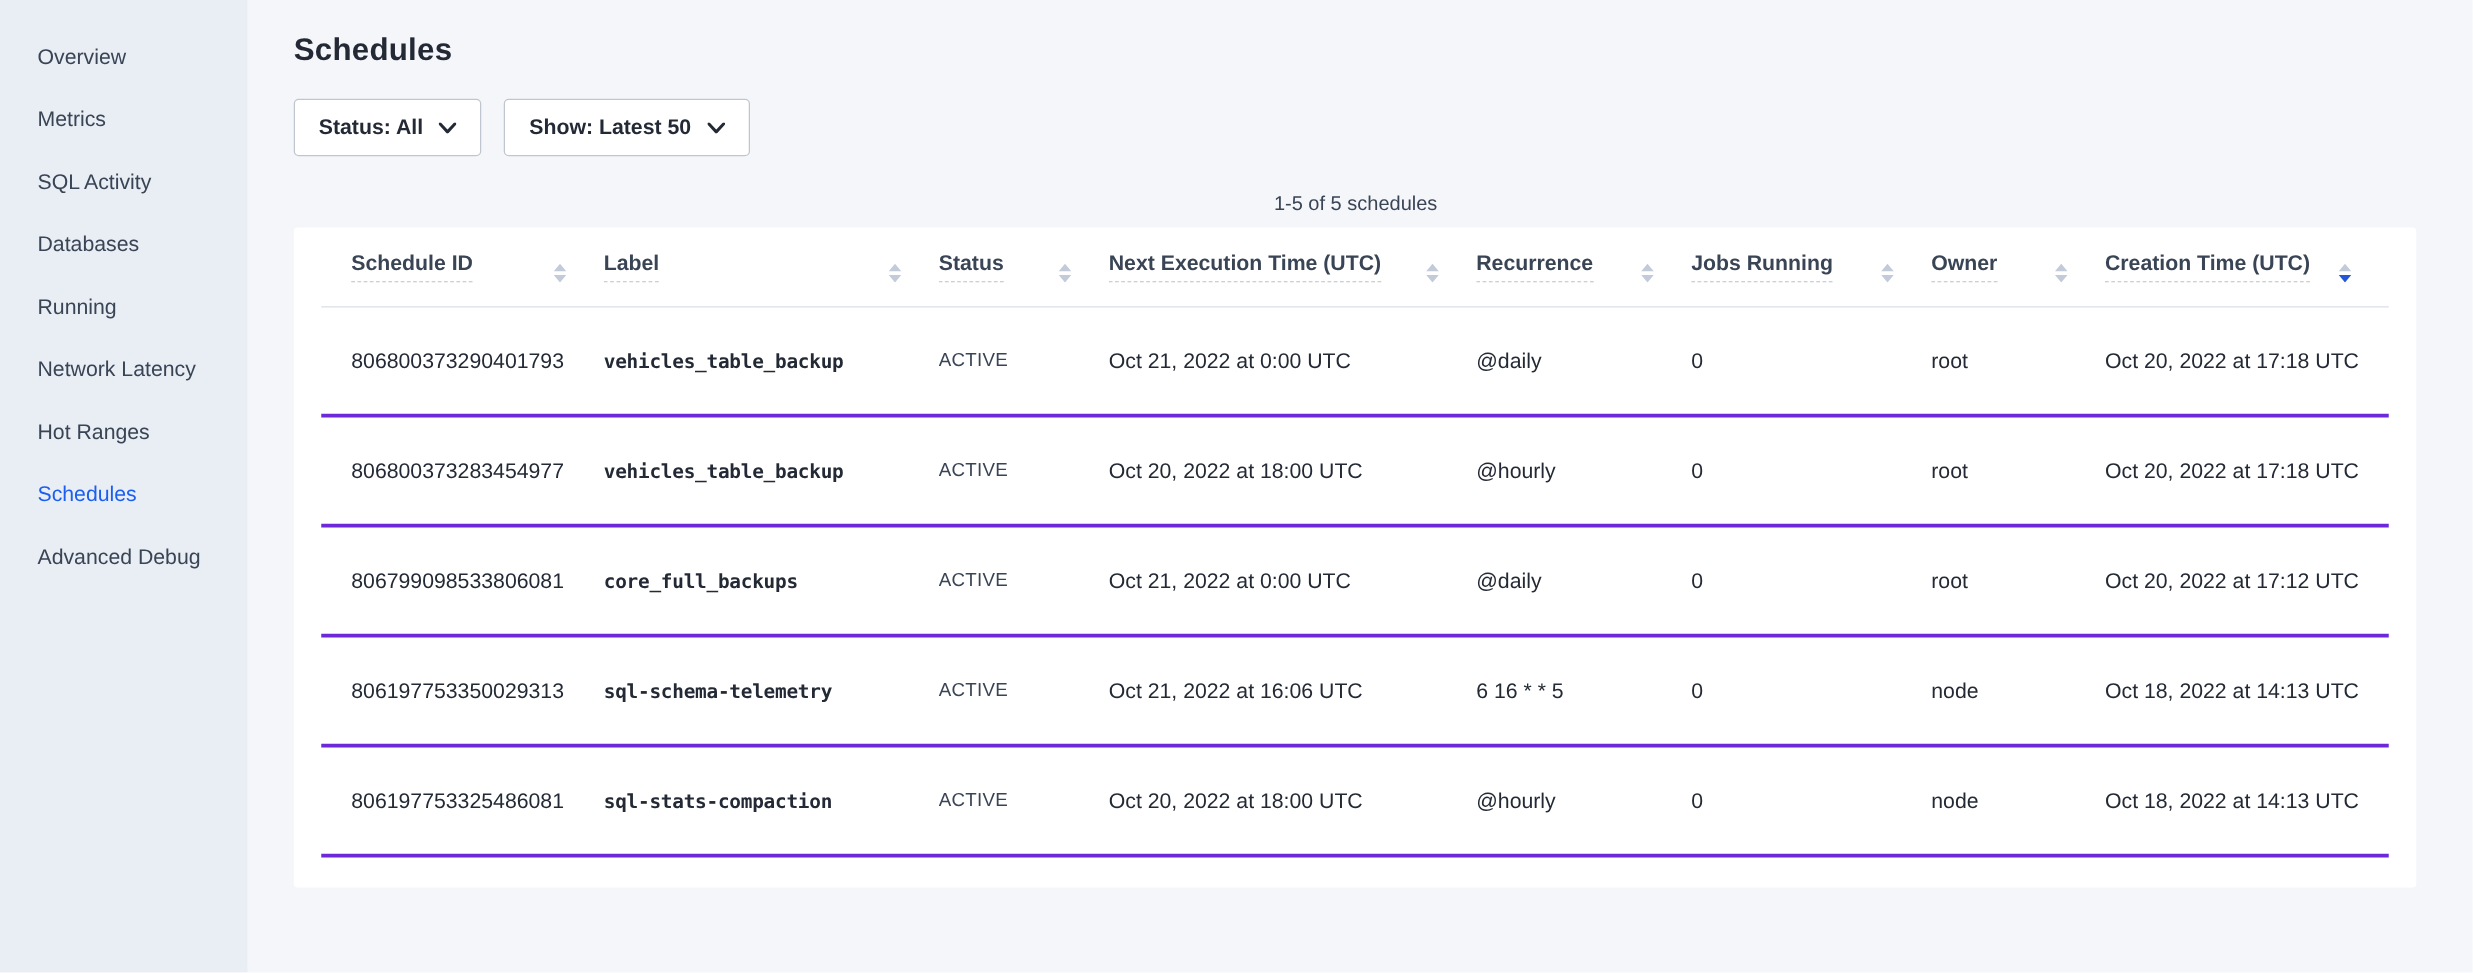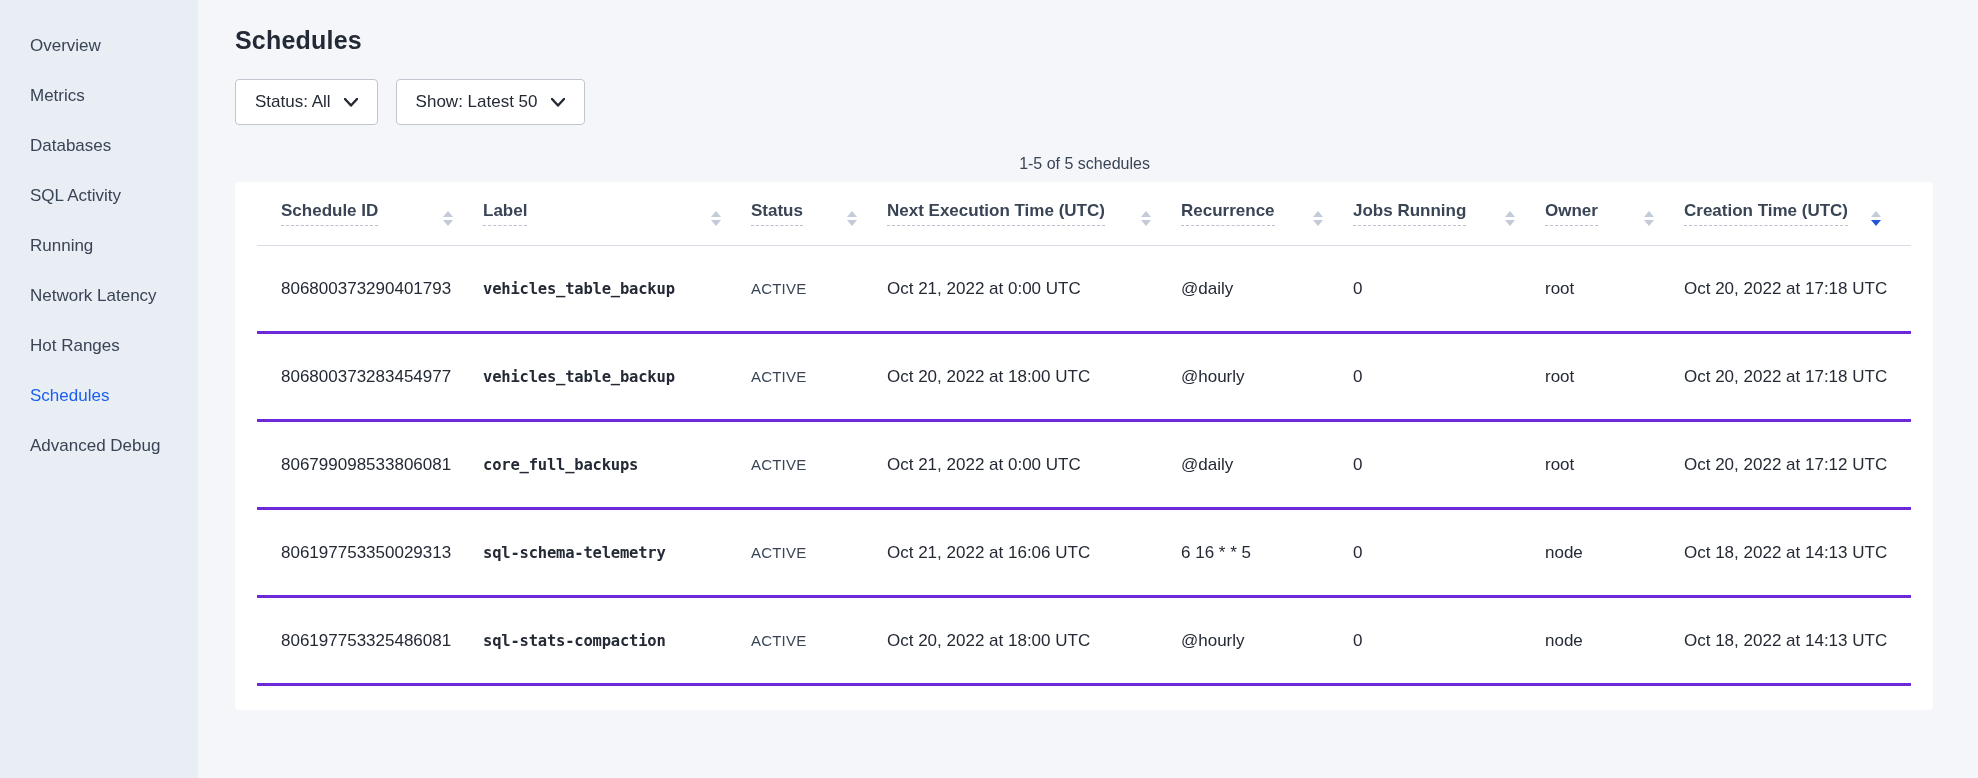--- a/index.html
+++ b/index.html
@@ -40,21 +40,21 @@
   h1.page-title {
     margin: 0 0 24px; font-size: 25px; font-weight: 700;
     color: var(--text-dark, #242a35); letter-spacing: .2px;
   }
   .filters { display: flex; gap: 18px; margin-bottom: 30px; }
   .dropdown {
     display: inline-flex; align-items: center; gap: 13px;
     height: 46px; padding: 0 19px;
     background: #ffffff; border: 1px solid #c0c6d0; border-radius: 4px;
     font-family: "Liberation Sans", sans-serif;
-    font-size: 17px; font-weight: 400; color: var(--text-dark, #242a35);
+    font-size: 17px; font-weight: 700; color: var(--text-dark, #242a35);
     cursor: pointer;
   }
   .chevron { width: 14px; height: 9px; display: block; }
 
   .count { font-size: 16px; color: var(--text-muted, #394455); margin-bottom: 9px; text-align: center; }
 
   
   .panel {
     background: #ffffff; width: 1698px; border-radius: 3px;
     padding-bottom: 24px;
@@ -91,22 +91,22 @@
   .td-status { font-size: 15px; color: var(--text-muted, #394455); letter-spacing: .2px; }
 </style>
 </head>
 <body>
 
 <div class="app">
 
   <aside class="sidebar">
       <a class="side-item">Overview</a>
       <a class="side-item">Metrics</a>
+      <a class="side-item">SQL Activity</a>
       <a class="side-item">Databases</a>
-      <a class="side-item">SQL Activity</a>
       <a class="side-item">Running</a>
       <a class="side-item">Network Latency</a>
       <a class="side-item">Hot Ranges</a>
       <a class="side-item active">Schedules</a>
       <a class="side-item">Advanced Debug</a>
     </aside>
 
   <main class="main">
     <h1 class="page-title">Schedules</h1>
 

